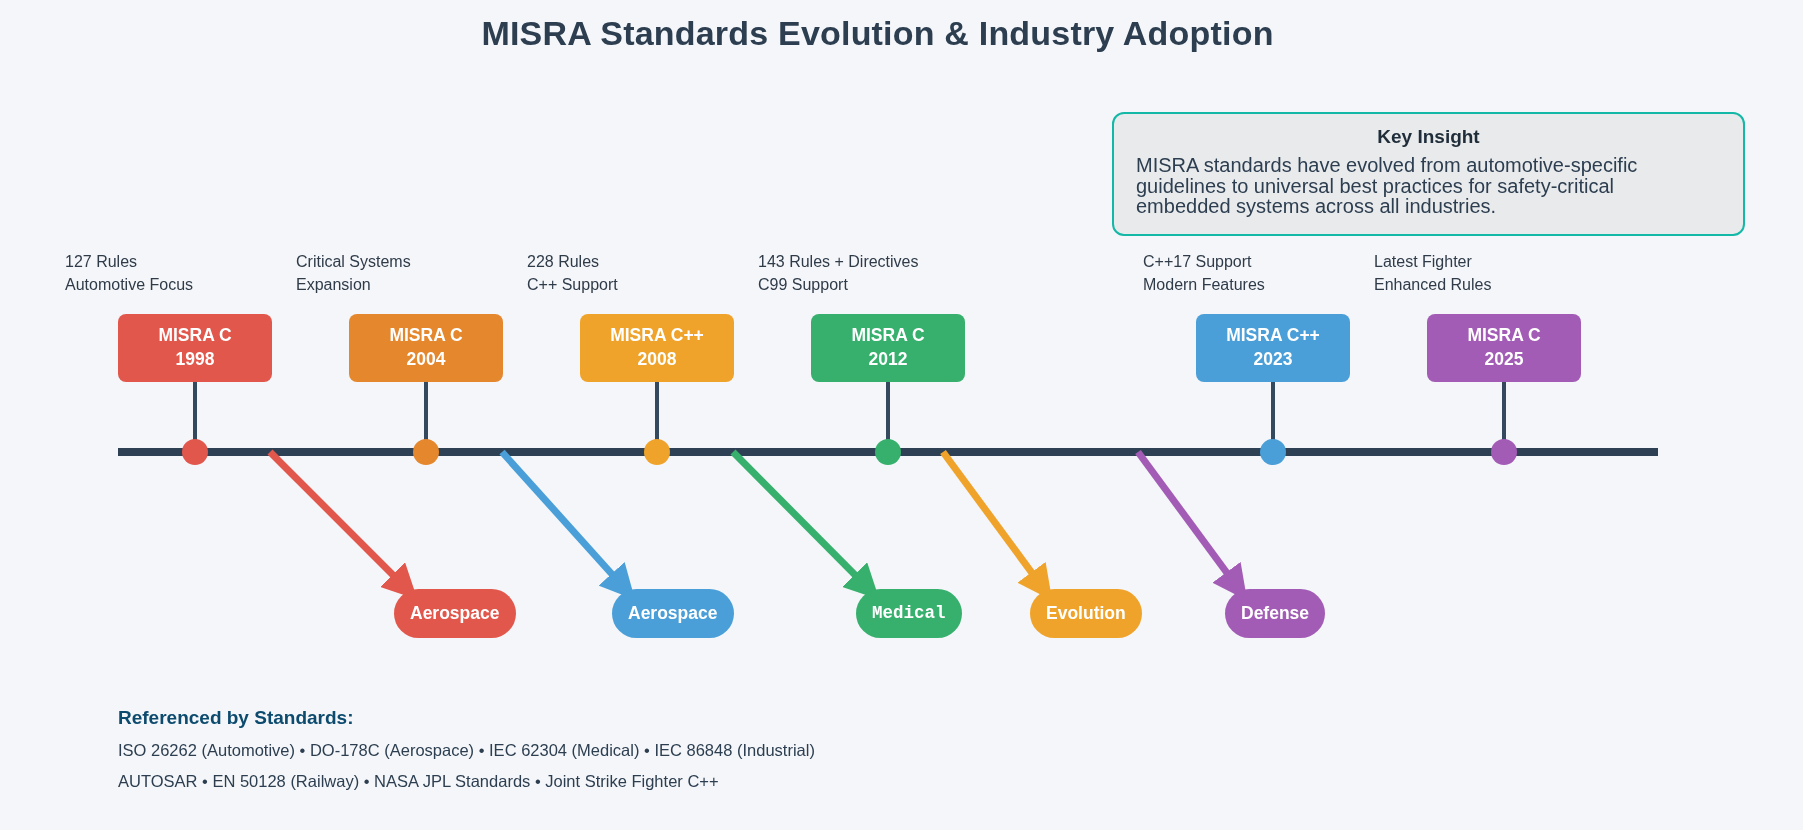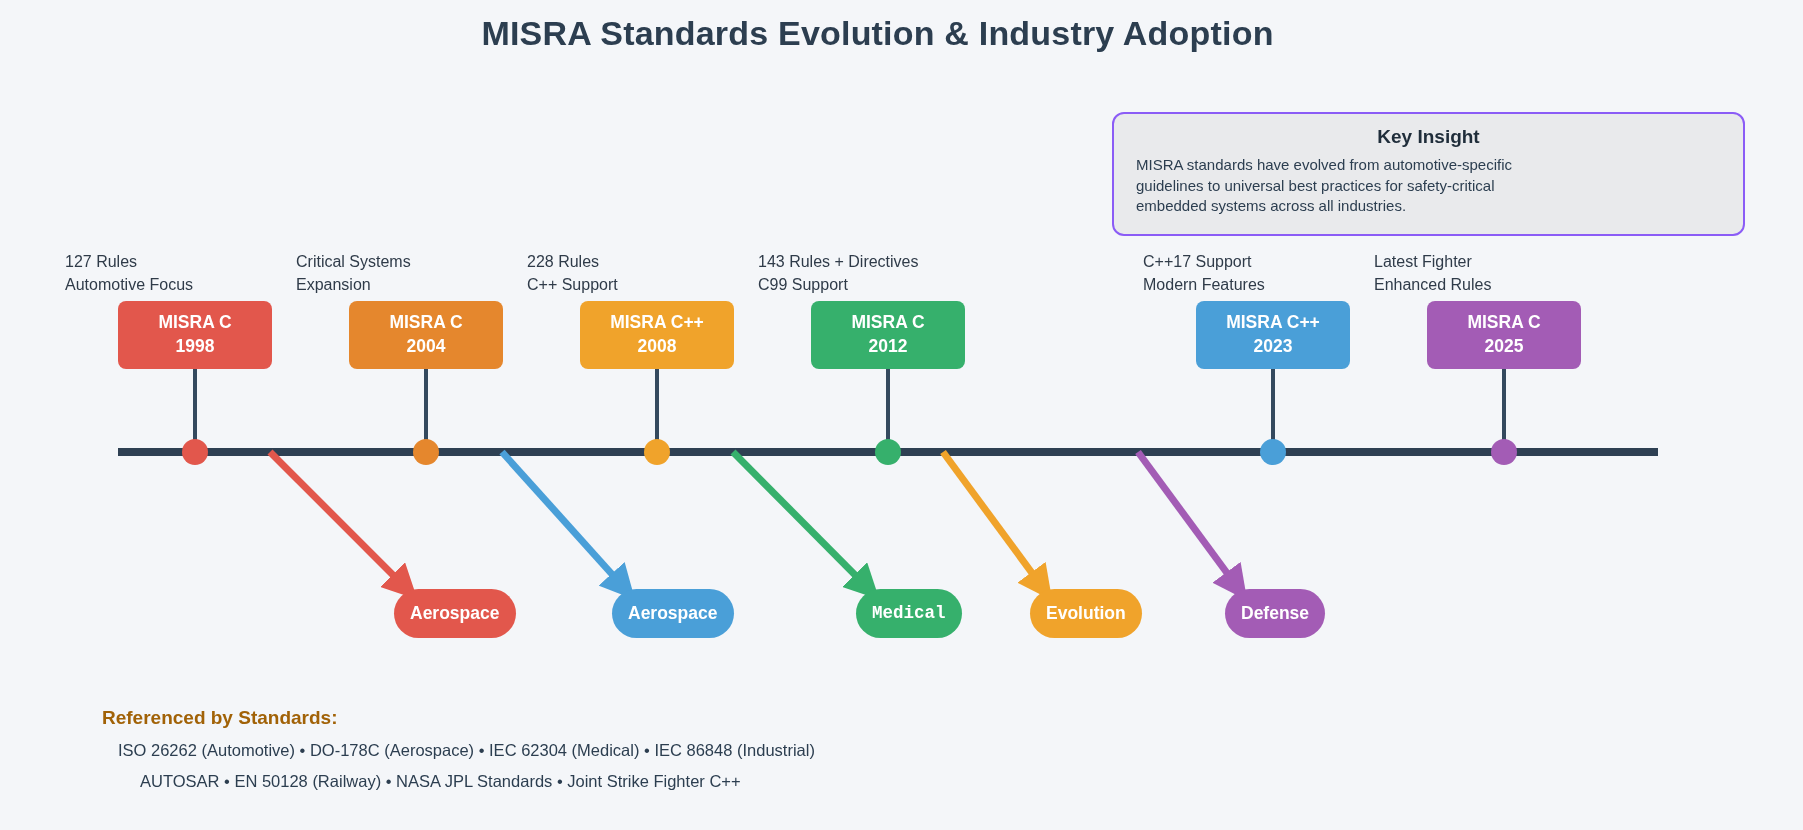--- a/index.html
+++ b/index.html
@@ -6,42 +6,42 @@
   .canvas{
     position:relative;width:1803px;height:830px;background:#f4f6f9;
     overflow:hidden;font-family:"Liberation Sans",sans-serif;color:#2c3e50;
   }
   .page-title{
     position:absolute;left:0;top:14px;width:1755px;text-align:center;
     font-size:34px;font-weight:bold;color:#2c3e50;letter-spacing:.2px;
   }
   .key-insight{
     position:absolute;left:1112px;top:112px;width:633px;height:124px;
-    box-sizing:border-box;background:#e9eaec;border:2px solid #8b5cf6;
+    box-sizing:border-box;background:#e9eaec;border:2px solid #14b8a6;
     border-radius:12px;padding:10px 22px;
   }
   .ki-title{text-align:center;font-size:19px;font-weight:bold;color:#1f2d3a;margin:2px 0 7px 0;}
-  .ki-body{font-size:15px;line-height:20.5px;color:#2c3e50;white-space:pre-line;}
+  .ki-body{font-size:20px;line-height:20.5px;color:#2c3e50;white-space:pre-line;}
   .ms-desc{
     position:absolute;top:250px;width:260px;text-align:left;
     font-size:16px;line-height:23px;color:#2f3b49;
   }
   .ms-box{
-    position:absolute;top:301px;width:154px;height:68px;border-radius:8px;
+    position:absolute;top:314px;width:154px;height:68px;border-radius:8px;
     color:#ffffff;font-size:17.5px;font-weight:bold;text-align:center;
     line-height:24px;box-sizing:border-box;padding-top:9px;
   }
   .diagram-svg{position:absolute;left:0;top:0;}
   .pill{
     position:absolute;top:589px;height:49px;line-height:49px;border-radius:24.5px;
     padding:0 16px;color:#ffffff;font-size:17.5px;font-weight:bold;white-space:nowrap;
   }
-  .refs-heading{position:absolute;left:102px;top:707px;font-size:19px;font-weight:bold;color:#a16207;}
+  .refs-heading{position:absolute;left:118px;top:707px;font-size:19px;font-weight:bold;color:#0c4a6e;}
   .refs-line1{position:absolute;left:118px;top:741px;font-size:16.5px;color:#2c3e50;}
-  .refs-line2{position:absolute;left:118px;top:772px;font-size:16.5px;color:#2c3e50;margin-left:22px;}
+  .refs-line2{position:absolute;left:118px;top:772px;font-size:16.5px;color:#2c3e50;}
 </style>
 </head>
 <body>
 
 <div class="canvas">
 
   <div class="page-title">MISRA Standards Evolution &amp; Industry Adoption</div>
 
   <div class="key-insight">
     <div class="ki-title">Key Insight</div>

